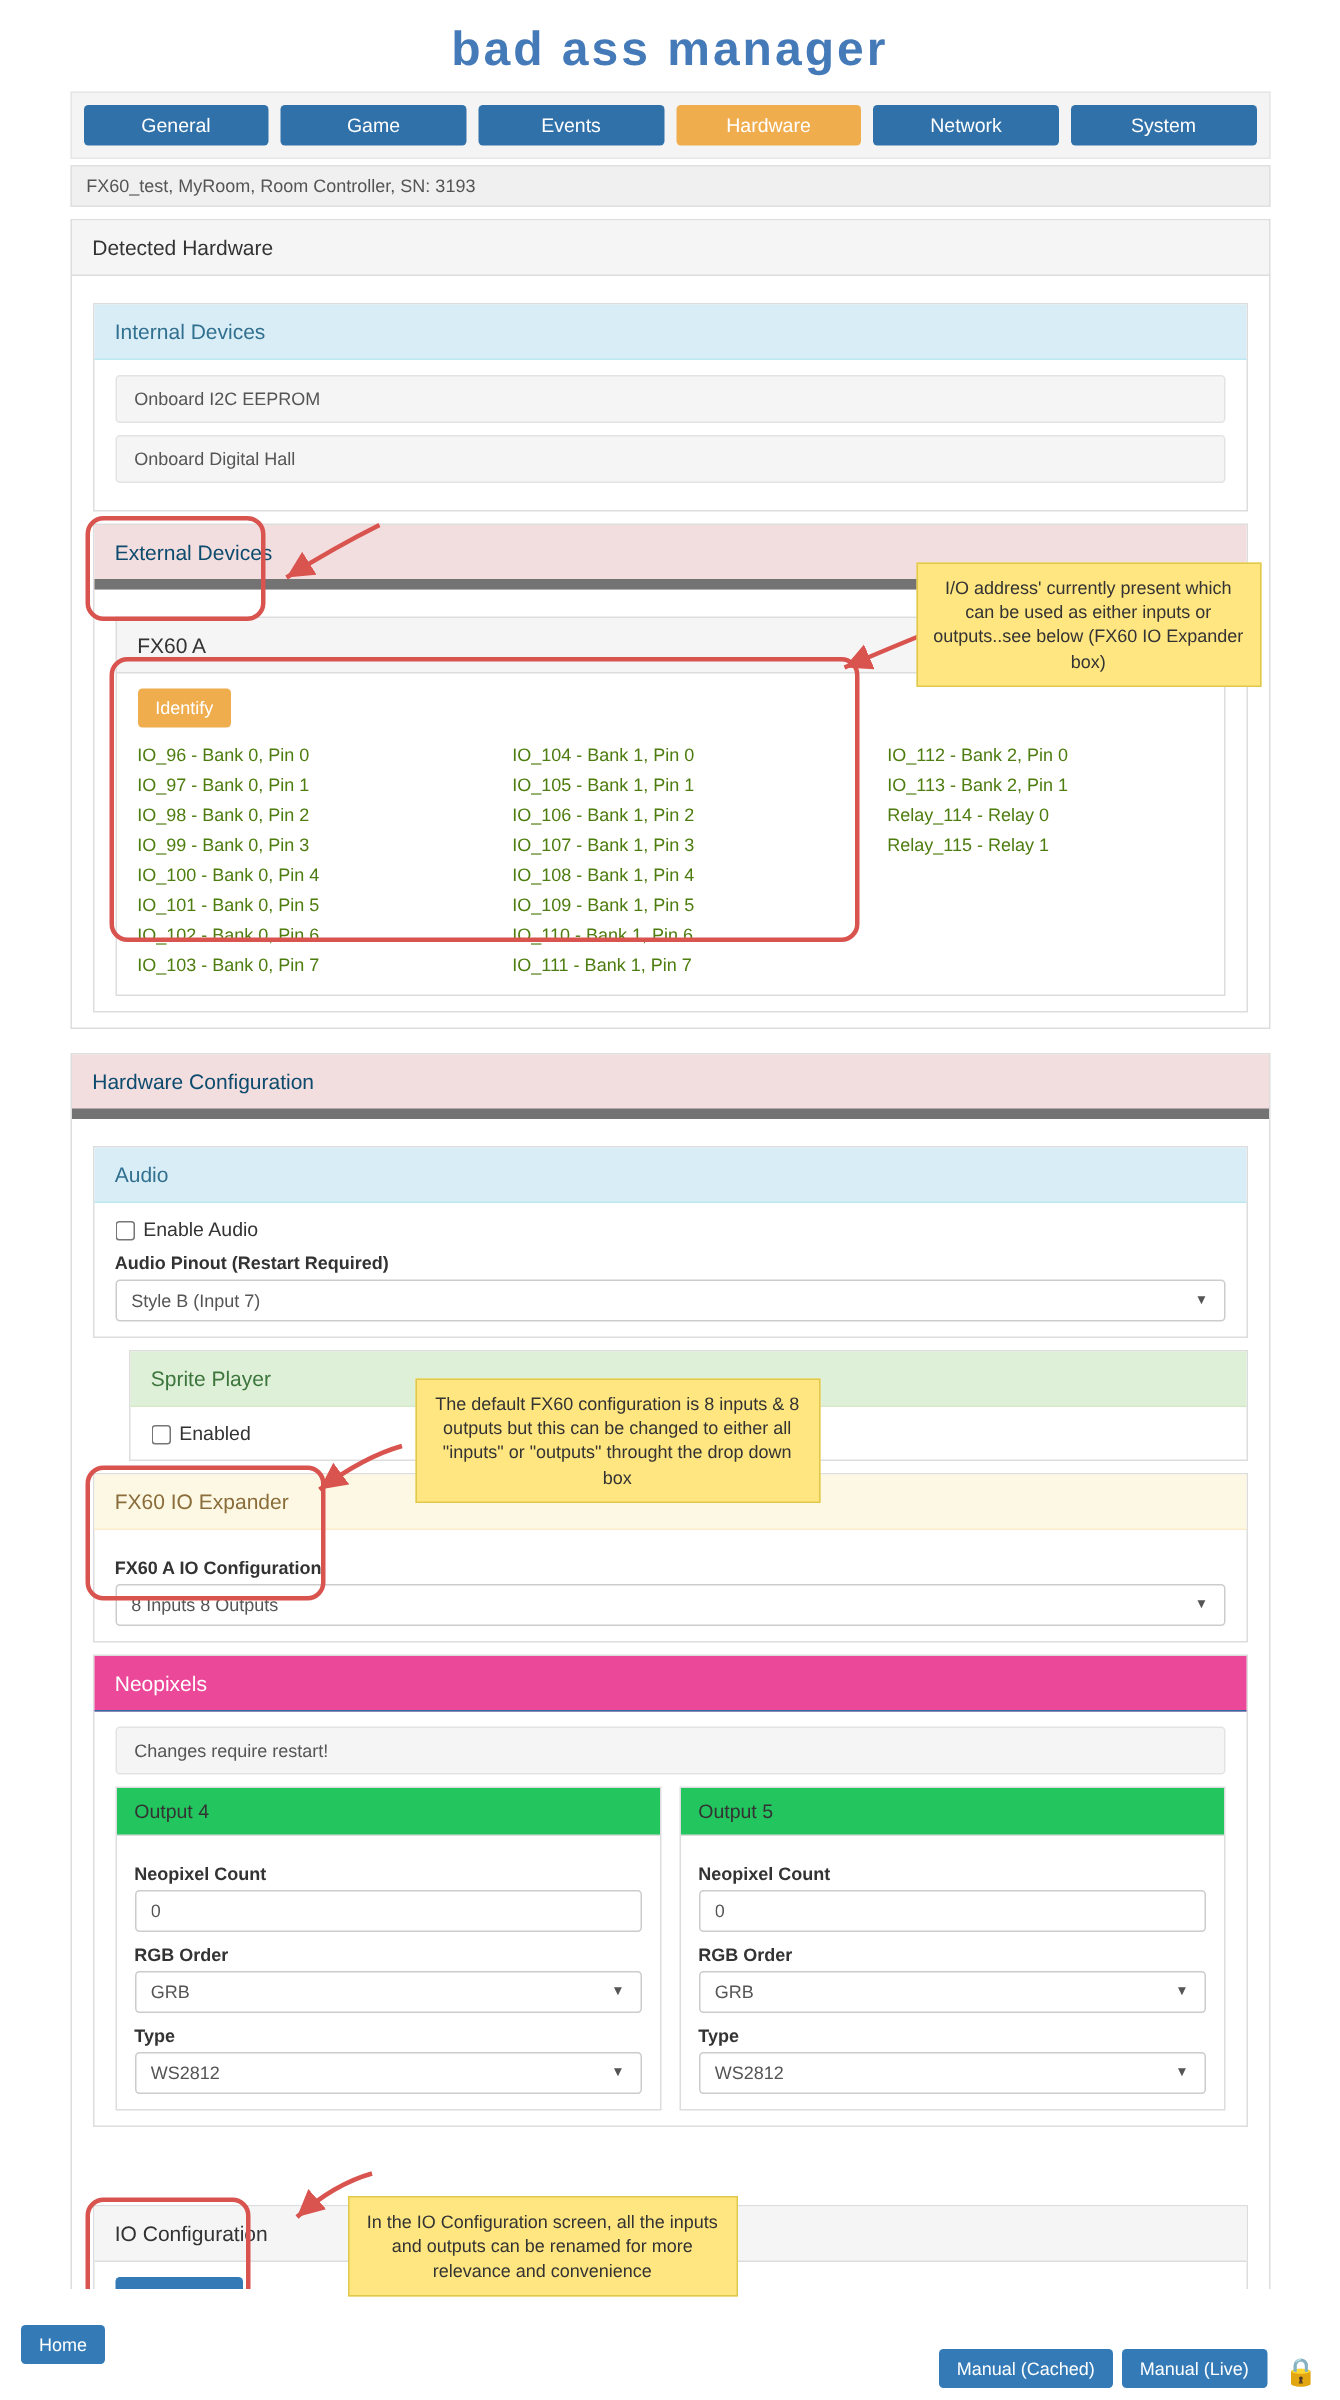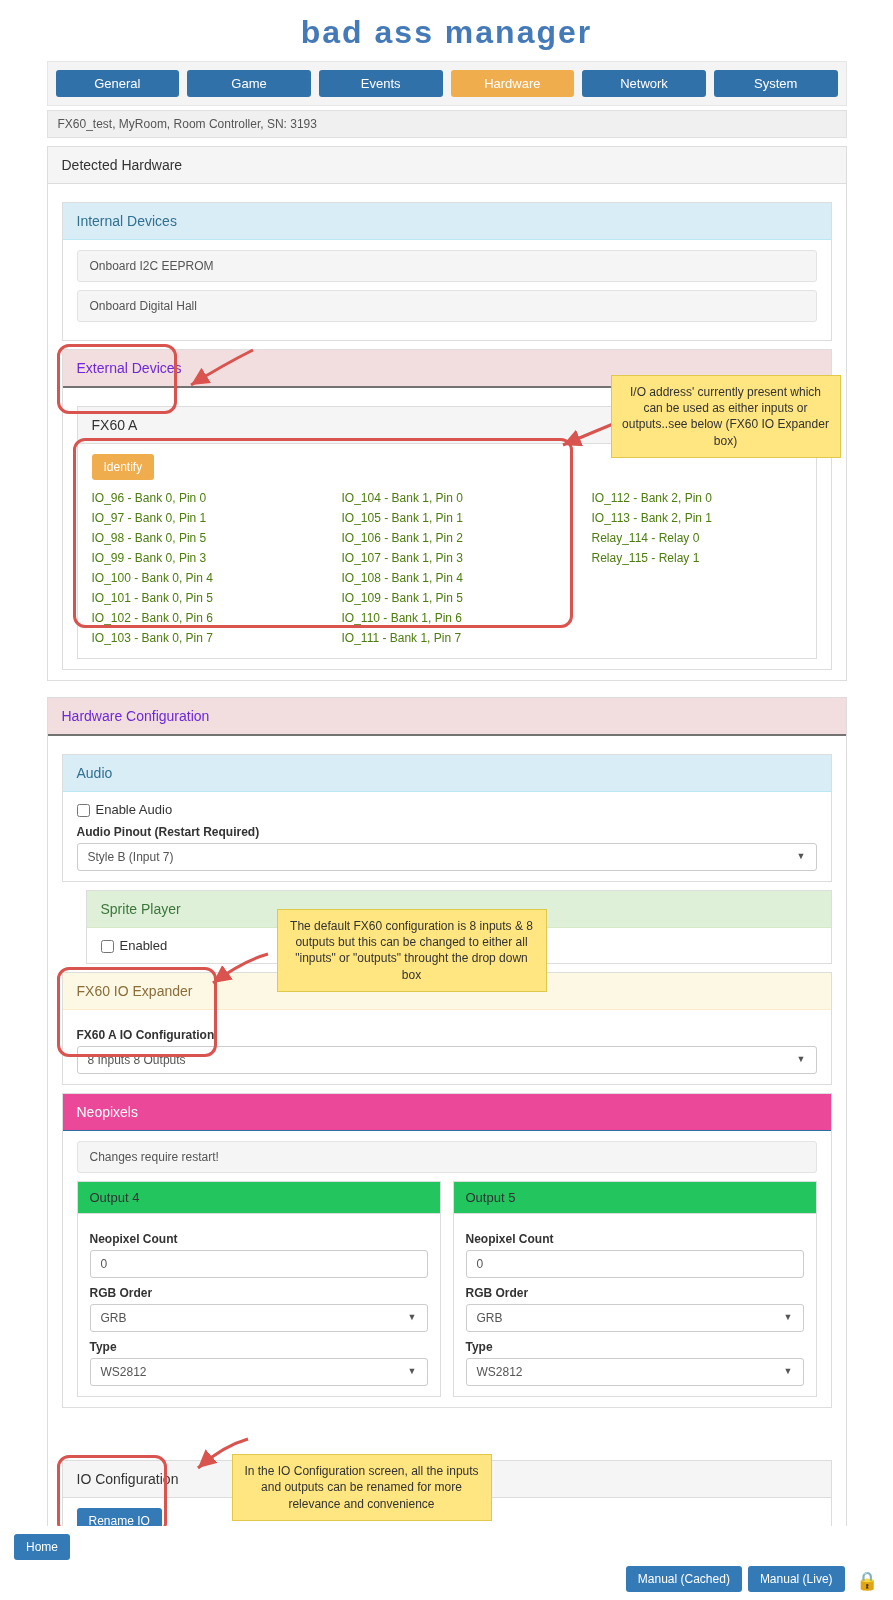--- a/index.html
+++ b/index.html
@@ -8,41 +8,41 @@
 .logo { text-align: center; font-family: Impact, sans-serif; font-size: 32px; letter-spacing: 2px; color: #457ab8; padding: 6px 0 10px; font-weight: bold; }
 .tabs { display: flex; gap: 8px; background: #f4f4f4; padding: 8px; border: 1px solid #e6e6e6; }
 .tab { flex: 1; text-align: center; background: #3071a9; color: #fff; padding: 6px 0; font-size: 13px; border-radius: 3px; cursor: pointer; }
 .tab.active { background: #f0ad4e; }
 .crumb { background: #f0f0f0; border: 1px solid #e0e0e0; padding: 6px 10px; font-size: 12px; color: #555; margin-top: 4px; }
 .panel { border: 1px solid #ddd; margin-top: 8px; background: #fff; }
 .panel-head { padding: 10px 14px; font-size: 14px; }
 .panel-body { padding: 10px 14px; }
 .head-default { background: #f5f5f5; color: #333; border-bottom: 1px solid #ddd; }
 .head-info { background: #d9edf7; color: #31708f; border-bottom: 1px solid #bce8f1; }
-.head-danger { background: #f2dede; color: #6d28d9; border-bottom: 2px solid #737373; }
+.head-danger { background: #f2dede; color: #0c4a6e; border-bottom: 7px solid #737373; }
 .head-success { background: #dff0d8; color: #3c763d; border-bottom: 1px solid #d6e9c6; }
 .head-warning { background: #fdf8e3; color: #8a6d3b; border-bottom: 1px solid #faebcc; }
 .head-primary { background: #ec4899; color: #fff; border-bottom: 1px solid #2e6da4; }
 .well { background: #f5f5f5; border: 1px solid #e3e3e3; padding: 8px 12px; font-size: 12px; color: #555; border-radius: 3px; margin-bottom: 8px; }
 .btn { display: inline-block; padding: 6px 12px; border-radius: 3px; font-size: 12px; cursor: pointer; border: none; }
 .btn-warn { background: #f0ad4e; color: #fff; }
 .btn-primary { background: #337ab7; color: #fff; }
 .check { font-size: 13px; }
 .check input { margin-right: 6px; vertical-align: middle; }
 .label-bold { font-weight: bold; font-size: 12px; margin: 8px 0 4px; display: block; }
 .select, .input { width: 100%; border: 1px solid #ccc; border-radius: 3px; padding: 6px 10px; font-size: 12px; background: #fff; color: #555; position: relative; }
 .select::after { content: '▼'; position: absolute; right: 10px; top: 7px; font-size: 9px; color: #555; }
 .io-grid { display: flex; gap: 40px; margin-top: 8px; }
 .io-col { flex: 1; font-size: 12px; color: #4d7c0f; }
 .io-col div { padding: 3px 0; }
 .neopix-row { display: flex; gap: 12px; margin-top: 8px; }
 .neopix-card { flex: 1; border: 1px solid #ddd; }
 .neopix-card .nhead { background: #22c55e; border-bottom: 1px solid #ddd; padding: 8px 12px; font-size: 13px; }
 .neopix-card .nbody { padding: 10px 12px; }
-.footer { position: fixed; bottom: 0; left: 0; right: 0; display: flex; justify-content: space-between; align-items: flex-start; padding: 8px 14px; background: #fff; }
+.footer { position: fixed; bottom: 0; left: 0; right: 0; display: flex; justify-content: space-between; align-items: center; padding: 8px 14px; background: #fff; }
 .footer-right { display: flex; gap: 6px; align-items: flex-end; margin-top: 32px; }
 .lock { font-size: 18px; margin-left: 6px; }
 .circ { position: absolute; border: 3px solid #d9534f; border-radius: 12px; pointer-events: none; }
 .callout { position: absolute; background: #ffe680; border: 1px solid #e0c84d; padding: 8px 10px; font-size: 12px; text-align: center; line-height: 1.35; z-index: 5; }
 .arrow { position: absolute; pointer-events: none; z-index: 4; }
 </style>
 </head>
 <body>
 
 <div class="wrap">
@@ -74,21 +74,21 @@
         <div class="panel-head head-danger">External Devices</div>
         <div class="panel-body">
           <div class="panel">
             <div class="panel-head head-default">FX60 A</div>
             <div class="panel-body">
               <button class="btn btn-warn">Identify</button>
               <div class="io-grid">
                 <div class="io-col" id="iocol0">
                     <div>IO_96 - Bank 0, Pin 0</div>
                     <div>IO_97 - Bank 0, Pin 1</div>
-                    <div>IO_98 - Bank 0, Pin 5</div>
+                    <div>IO_98 - Bank 0, Pin 2</div>
                     <div>IO_99 - Bank 0, Pin 3</div>
                     <div>IO_100 - Bank 0, Pin 4</div>
                     <div>IO_101 - Bank 0, Pin 5</div>
                     <div>IO_102 - Bank 0, Pin 6</div>
                     <div>IO_103 - Bank 0, Pin 7</div>
                   </div>
                 <div class="io-col" id="iocol1">
                     <div>IO_104 - Bank 1, Pin 0</div>
                     <div>IO_105 - Bank 1, Pin 1</div>
                     <div>IO_106 - Bank 1, Pin 2</div>

